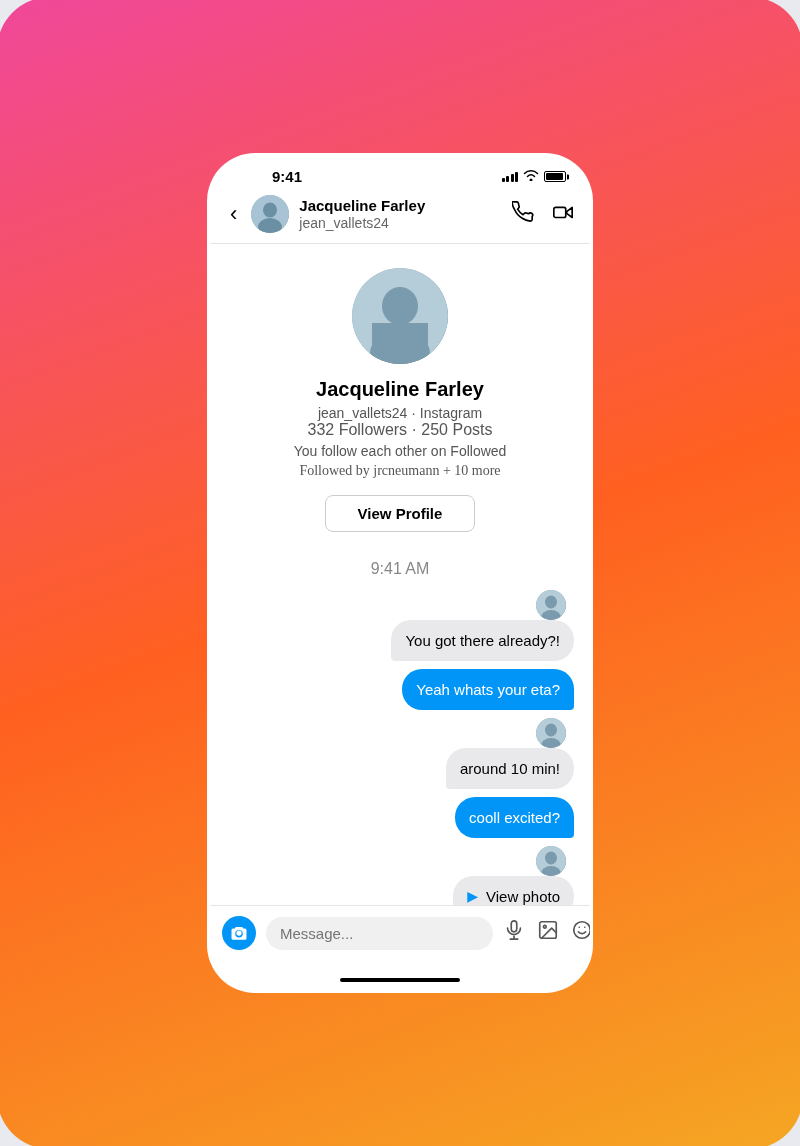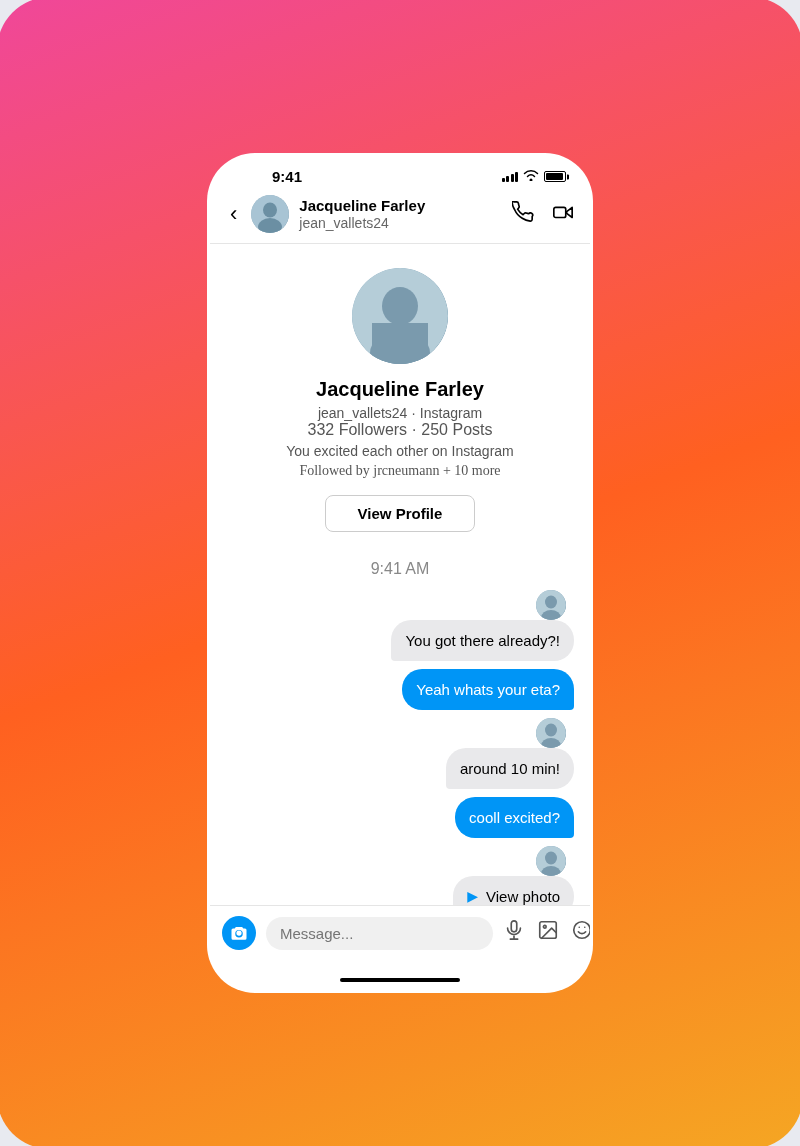--- a/index.html
+++ b/index.html
@@ -422,21 +422,21 @@
               <circle cx="48" cy="48" r="48" fill="#b5cdd8"></circle>
 
               <ellipse cx="48" cy="38" rx="18" ry="19" fill="#7a9aad"></ellipse>
               <ellipse cx="48" cy="85" rx="30" ry="22" fill="#7a9aad"></ellipse>
               <rect x="20" y="55" width="56" height="41" fill="#7a9aad"></rect>
             </svg>
           </div>
           <div class="profile-name">Jacqueline Farley</div>
           <div class="profile-handle">jean_vallets24 · Instagram</div>
           <div class="profile-stats">332 Followers · 250 Posts</div>
-          <div class="profile-mutual">You excited each other on Instagram</div>
+          <div class="profile-mutual">You follow each other on Followed</div>
           <div class="profile-followed">Followed by jrcneumann + 10 more</div>
           <button class="view-profile-btn">View Profile</button>
         </div>
 
         <div class="messages-area">
           <div class="timestamp-center">9:41 AM</div>
 
           <div class="message-row received">
             <div class="message-avatar">
               <svg viewBox="0 0 30 30" xmlns="http://www.w3.org/2000/svg">

